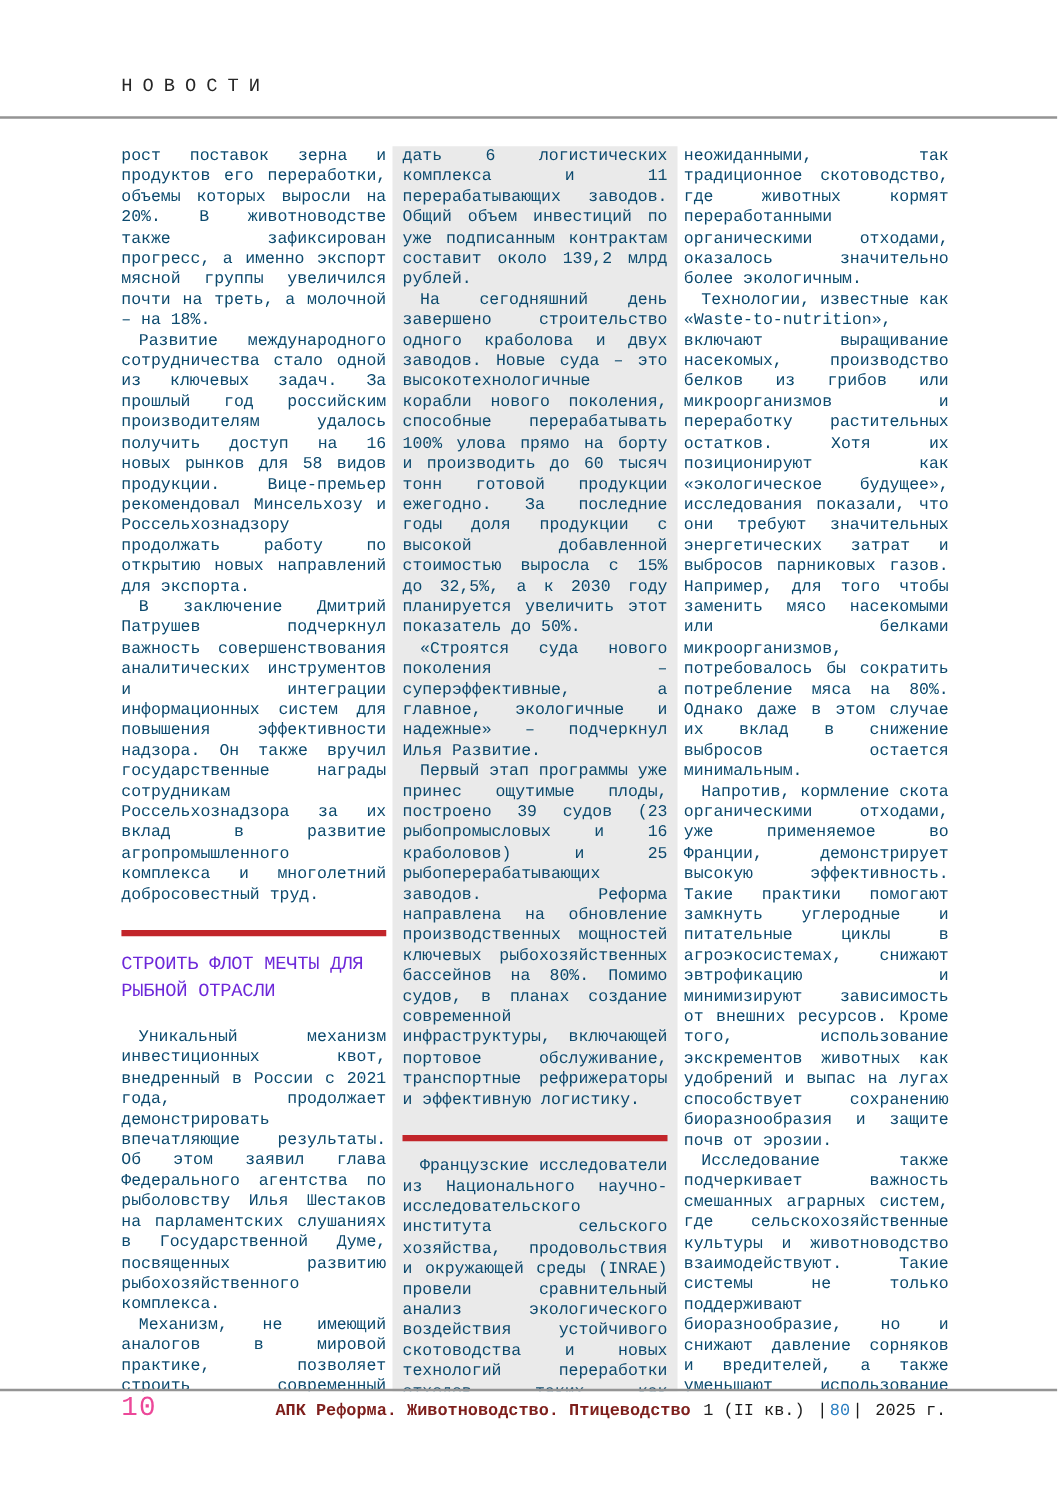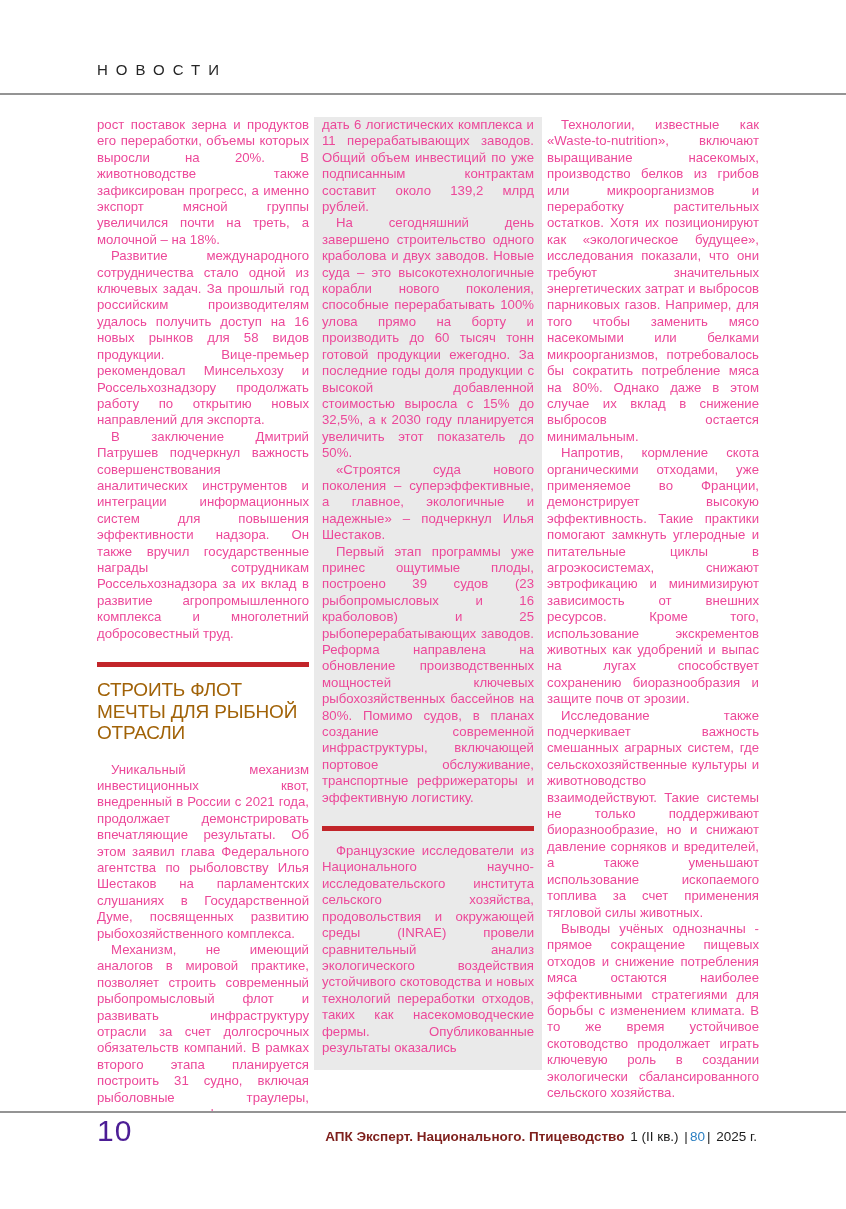--- a/index.html
+++ b/index.html
@@ -4,72 +4,72 @@
 <style>
   * { margin:0; padding:0; box-sizing:border-box; }
   html,body { background:#ffffff; }
   body {
     width:846px; height:1209px;
     font-family:"Liberation Sans","DejaVu Sans",sans-serif;
     color:#1b1b1b;
   }
   .page {
     position:relative; width:846px; height:1209px;
-    background:#ffffff; overflow:hidden;
+    background:#ffffff; overflow:hidden;font-family:Liberation Mono, monospace;
   }
 
   
   .masthead-title {
     position:absolute; left:97px; top:61px;
     font-size:15px; letter-spacing:8px; color:#262626;
   }
   .masthead-rule {
     position:absolute; left:0; top:93px; width:846px; height:2px;
     background:var(--rule-gray,#989898);
   }
 
   
   .columns {
     position:absolute; left:97px; top:117px; width:662px; height:996px;
     display:flex; gap:13px; align-items:flex-start; overflow:hidden;
   }
   .col { flex:0 0 212px; width:212px; }
   .col p {
     font-size:13.2px; line-height:16.4px; text-align:justify;
-    text-indent:14px; color:#ec4899;
+    text-indent:14px; color:#0c4a6e;
     hyphens:auto; -webkit-hyphens:auto; word-break:normal;
   }
   .col p.first { text-indent:0; }
 
   .col-shaded { position:relative; z-index:0; }
   .col-shaded::before {
     content:""; position:absolute; left:-8px; right:-8px; top:-13px; bottom:-14px;
     background:var(--shaded-column-bg,#eaeaea); z-index:-1;
   }
 
   .section-rule {
     height:5px; background:var(--accent-red,#c2252a);
     margin:20px 0 12px 0; border:none;
   }
   .section-heading {
-    font-size:19px; line-height:21.5px; font-weight:normal;
-    color:#a16207; letter-spacing:-0.2px; margin:0 0 18px 0;
+    font-size:15px; line-height:21.5px; font-weight:normal;
+    color:#6d28d9; letter-spacing:-0.2px; margin:0 0 18px 0;
   }
 
   
   .footer-rule {
     position:absolute; left:0; top:1111px; width:846px; height:2px;
     background:var(--rule-gray,#989898);
   }
   .footer-row {
     position:absolute; left:97px; top:1114px; width:662px;
     display:flex; justify-content:space-between; align-items:baseline;
   }
   .page-number {
-    font-size:30px; font-weight:300; color:#4c1d95; letter-spacing:1px;
+    font-size:22px; font-weight:300; color:#ec4899; letter-spacing:1px;
   }
   .footer-right { font-size:13.5px; color:#1c1c1c; white-space:nowrap; }
   .journal-title { font-weight:bold; color:var(--journal-title-red,#7e1f1c); }
   .issue-number { color:var(--issue-number-blue,#2b7fc2); }
   .footer-right span { margin-right:2px; }
 </style>
 </head>
 <body>
 
 <div class="page">
@@ -85,39 +85,40 @@
       <p>В заключение Дмитрий Патрушев подчеркнул важность совершенствования аналитических инструментов и интеграции информационных систем для повышения эффективности надзора. Он также вручил государственные награды сотрудникам Россельхознадзора за их вклад в развитие агропромышленного комплекса и многолетний добросовестный труд.</p>
       <div class="section-rule"></div>
       <h2 class="section-heading">СТРОИТЬ ФЛОТ МЕЧТЫ ДЛЯ РЫБНОЙ ОТРАСЛИ</h2>
       <p>Уникальный механизм инвестиционных квот, внедренный в России с 2021 года, продолжает демонстрировать впечатляющие результаты. Об этом заявил глава Федерального агентства по рыболовству Илья Шестаков на парламентских слушаниях в Государственной Думе, посвященных развитию рыбохозяйственного комплекса.</p>
       <p>Механизм, не имеющий аналогов в мировой практике, позволяет строить современный рыбопромысловый флот и развивать инфраструктуру отрасли за счет долгосрочных обязательств компаний. В рамках второго этапа планируется построить 31 судно, включая рыболовные траулеры, транспортные рефрижераторы и краболовы, а также соз-</p>
     </div>
 
     <div class="col col-shaded">
       <p class="first">дать 6 логистических комплекса и 11 перерабатывающих заводов. Общий объем инвестиций по уже подписанным контрактам составит около 139,2 млрд рублей.</p>
       <p>На сегодняшний день завершено строительство одного краболова и двух заводов. Новые суда – это высокотехнологичные корабли нового поколения, способные перерабатывать 100% улова прямо на борту и производить до 60 тысяч тонн готовой продукции ежегодно. За последние годы доля продукции с высокой добавленной стоимостью выросла с 15% до 32,5%, а к 2030 году планируется увеличить этот показатель до 50%.</p>
-      <p>«Строятся суда нового поколения – суперэффективные, а главное, экологичные и надежные» – подчеркнул Илья Шестаков.</p>
+      <p>«Строятся суда нового поколения – суперэффективные, а главное, экологичные и надежные» – подчеркнул Илья Развитие.</p>
       <p>Первый этап программы уже принес ощутимые плоды, построено 39 судов (23 рыбопромысловых и 16 краболовов) и 25 рыбоперерабатывающих заводов. Реформа направлена на обновление производственных мощностей ключевых рыбохозяйственных бассейнов на 80%. Помимо судов, в планах создание современной инфраструктуры, включающей портовое обслуживание, транспортные рефрижераторы и эффективную логистику.</p>
       <div class="section-rule"></div>
       <p>Французские исследователи из Национального научно-исследовательского института сельского хозяйства, продовольствия и окружающей среды (INRAE) провели сравнительный анализ экологического воздействия устойчивого скотоводства и новых технологий переработки отходов, таких как насекомоводческие фермы. Опубликованные результаты оказались</p>
     </div>
 
     <div class="col">
+      <p class="first">неожиданными, так традиционное скотоводство, где животных кормят переработанными органическими отходами, оказалось значительно более экологичным.</p>
       <p>Технологии, известные как «Waste-to-nutrition», включают выращивание насекомых, производство белков из грибов или микроорганизмов и переработку растительных остатков. Хотя их позиционируют как «экологическое будущее», исследования показали, что они требуют значительных энергетических затрат и выбросов парниковых газов. Например, для того чтобы заменить мясо насекомыми или белками микроорганизмов, потребовалось бы сократить потребление мяса на 80%. Однако даже в этом случае их вклад в снижение выбросов остается минимальным.</p>
       <p>Напротив, кормление скота органическими отходами, уже применяемое во Франции, демонстрирует высокую эффективность. Такие практики помогают замкнуть углеродные и питательные циклы в агроэкосистемах, снижают эвтрофикацию и минимизируют зависимость от внешних ресурсов. Кроме того, использование экскрементов животных как удобрений и выпас на лугах способствует сохранению биоразнообразия и защите почв от эрозии.</p>
       <p>Исследование также подчеркивает важность смешанных аграрных систем, где сельскохозяйственные культуры и животноводство взаимодействуют. Такие системы не только поддерживают биоразнообразие, но и снижают давление сорняков и вредителей, а также уменьшают использование ископаемого топлива за счет применения тягловой силы животных.</p>
       <p>Выводы учёных однозначны - прямое сокращение пищевых отходов и снижение потребления мяса остаются наиболее эффективными стратегиями для борьбы с изменением климата. В то же время устойчивое скотоводство продолжает играть ключевую роль в создании экологически сбалансированного сельского хозяйства.</p>
     </div>
 
   </div>
 
   <div class="footer-rule"></div>
   <div class="footer-row">
     <div class="page-number">10</div>
     <div class="footer-right">
-      <span class="journal-title">АПК Эксперт. Национального. Птицеводство</span>
+      <span class="journal-title">АПК Реформа. Животноводство. Птицеводство</span>
       <span>1 (II кв.)</span>
       <span>|</span><span class="issue-number">80</span><span>|</span>
       <span>2025 г.</span>
     </div>
   </div>
 
 </div>
 
 </body></html>

